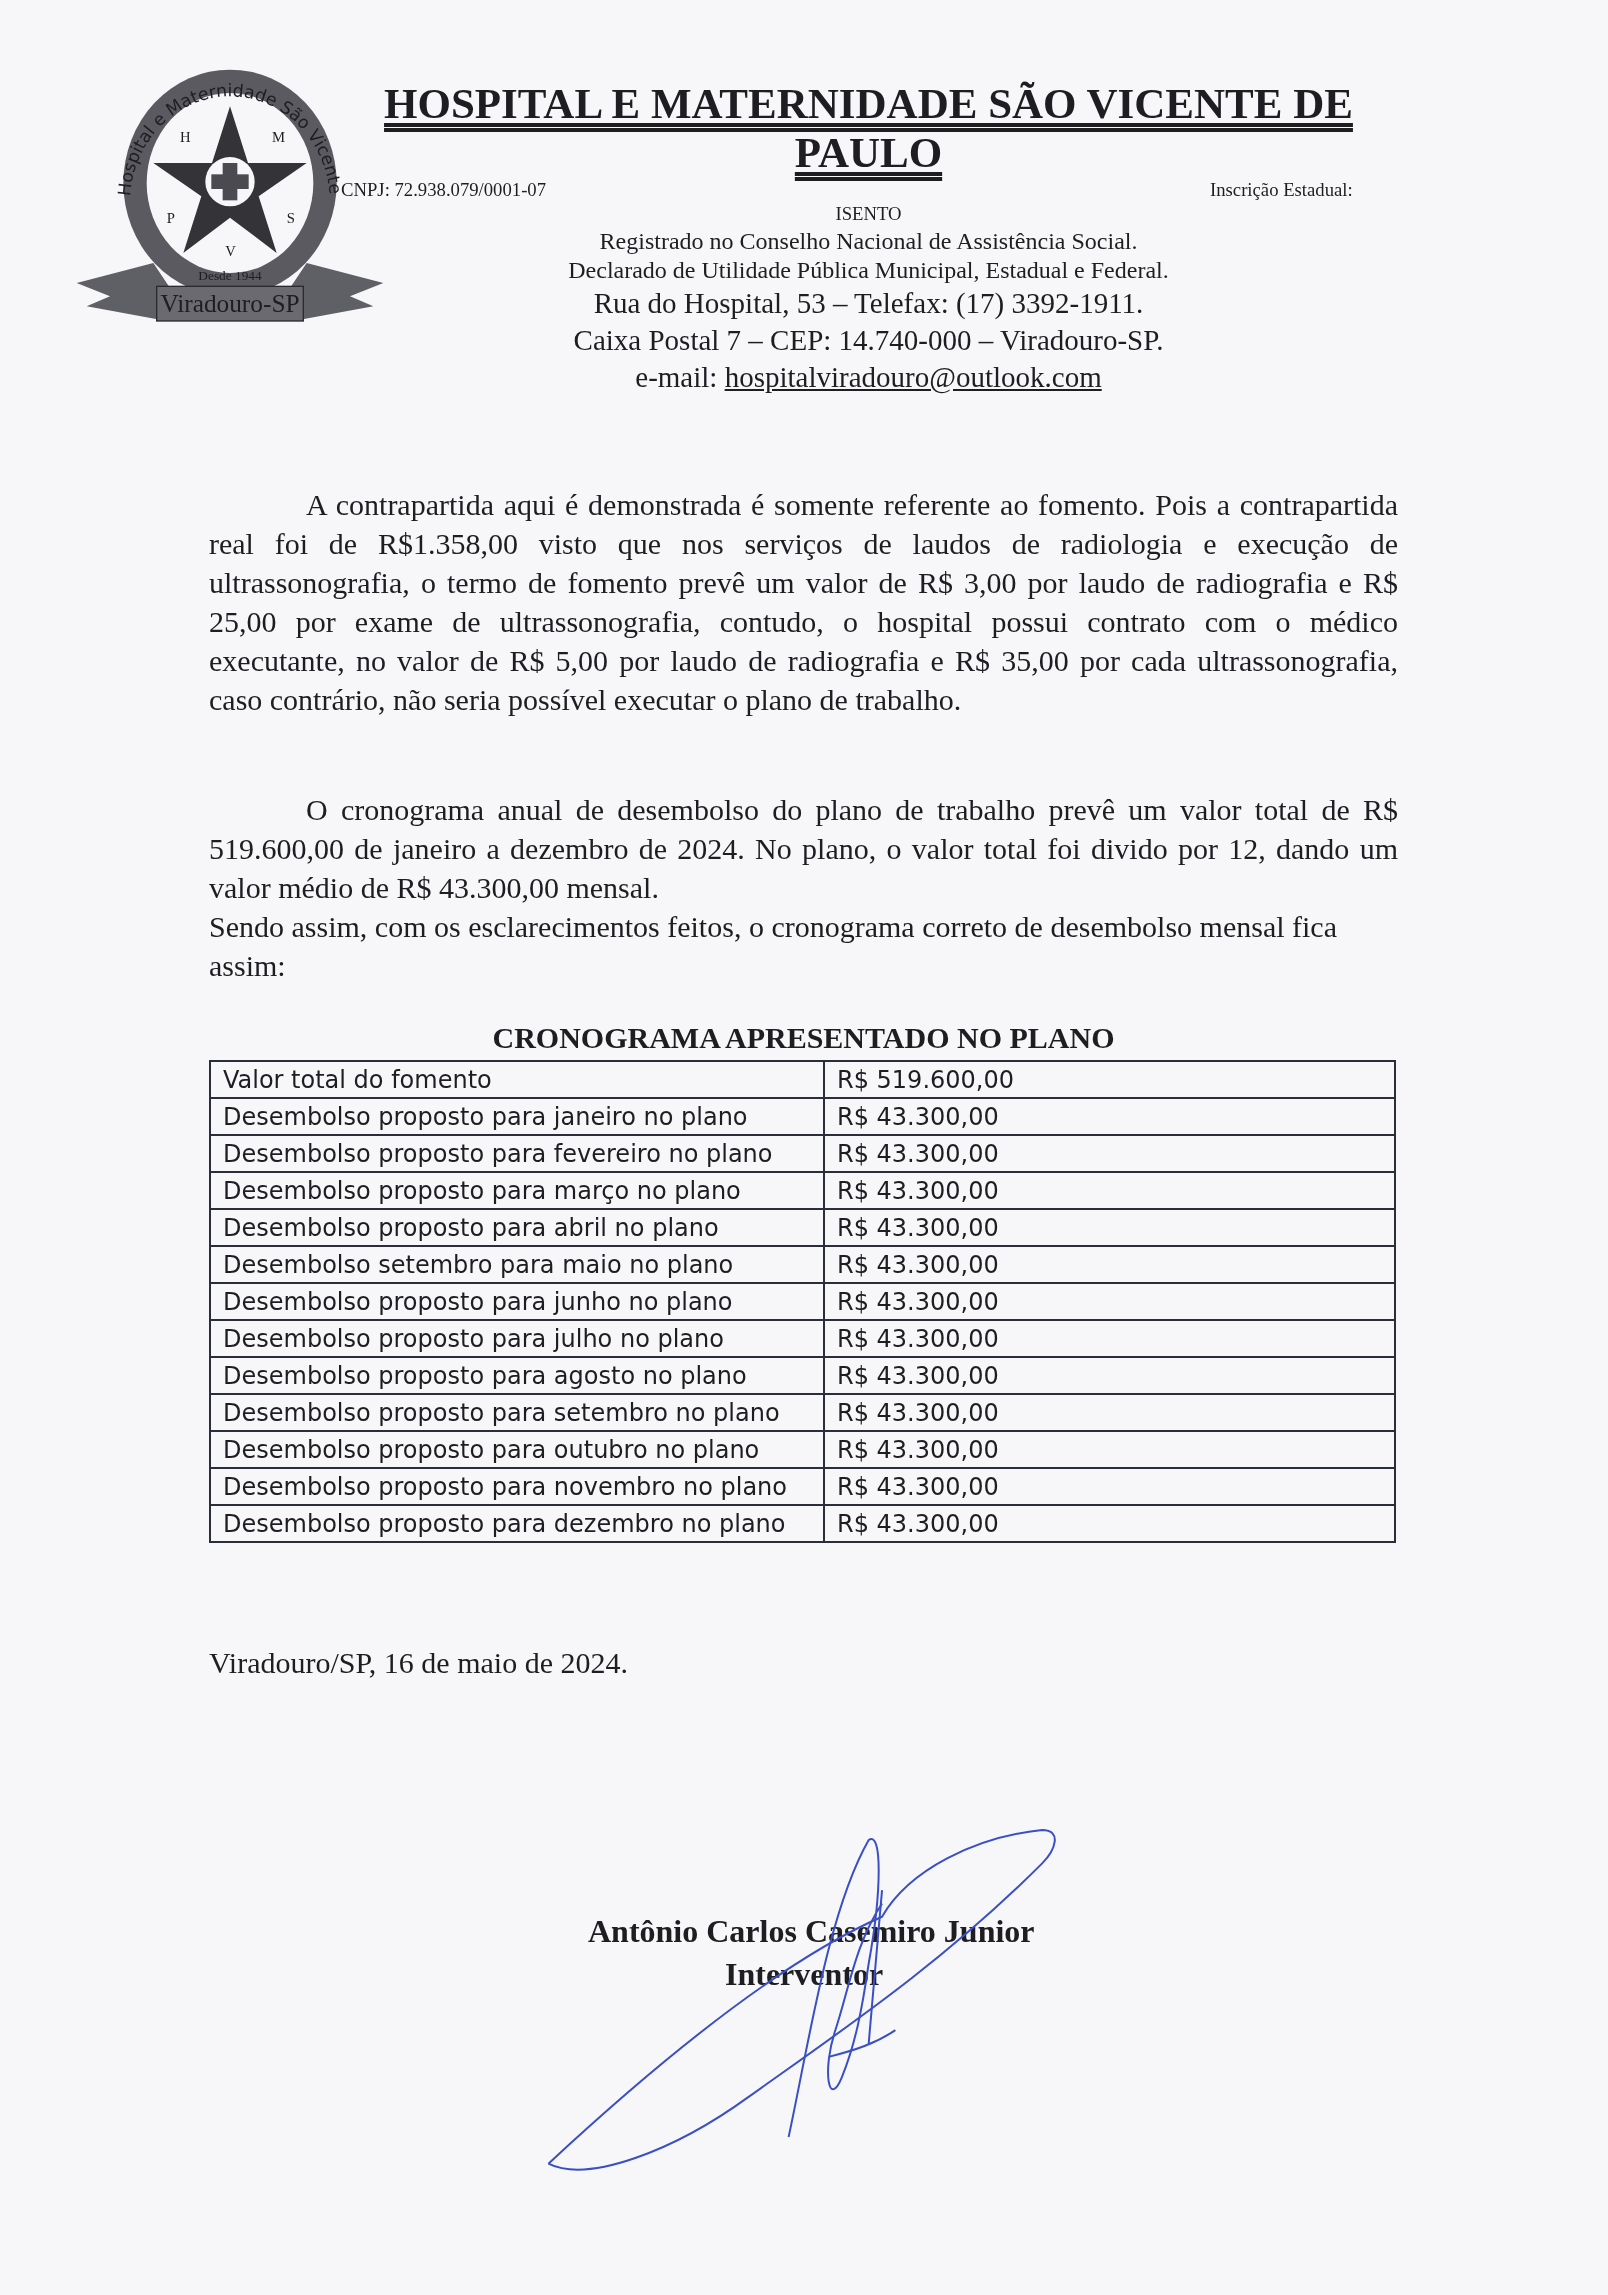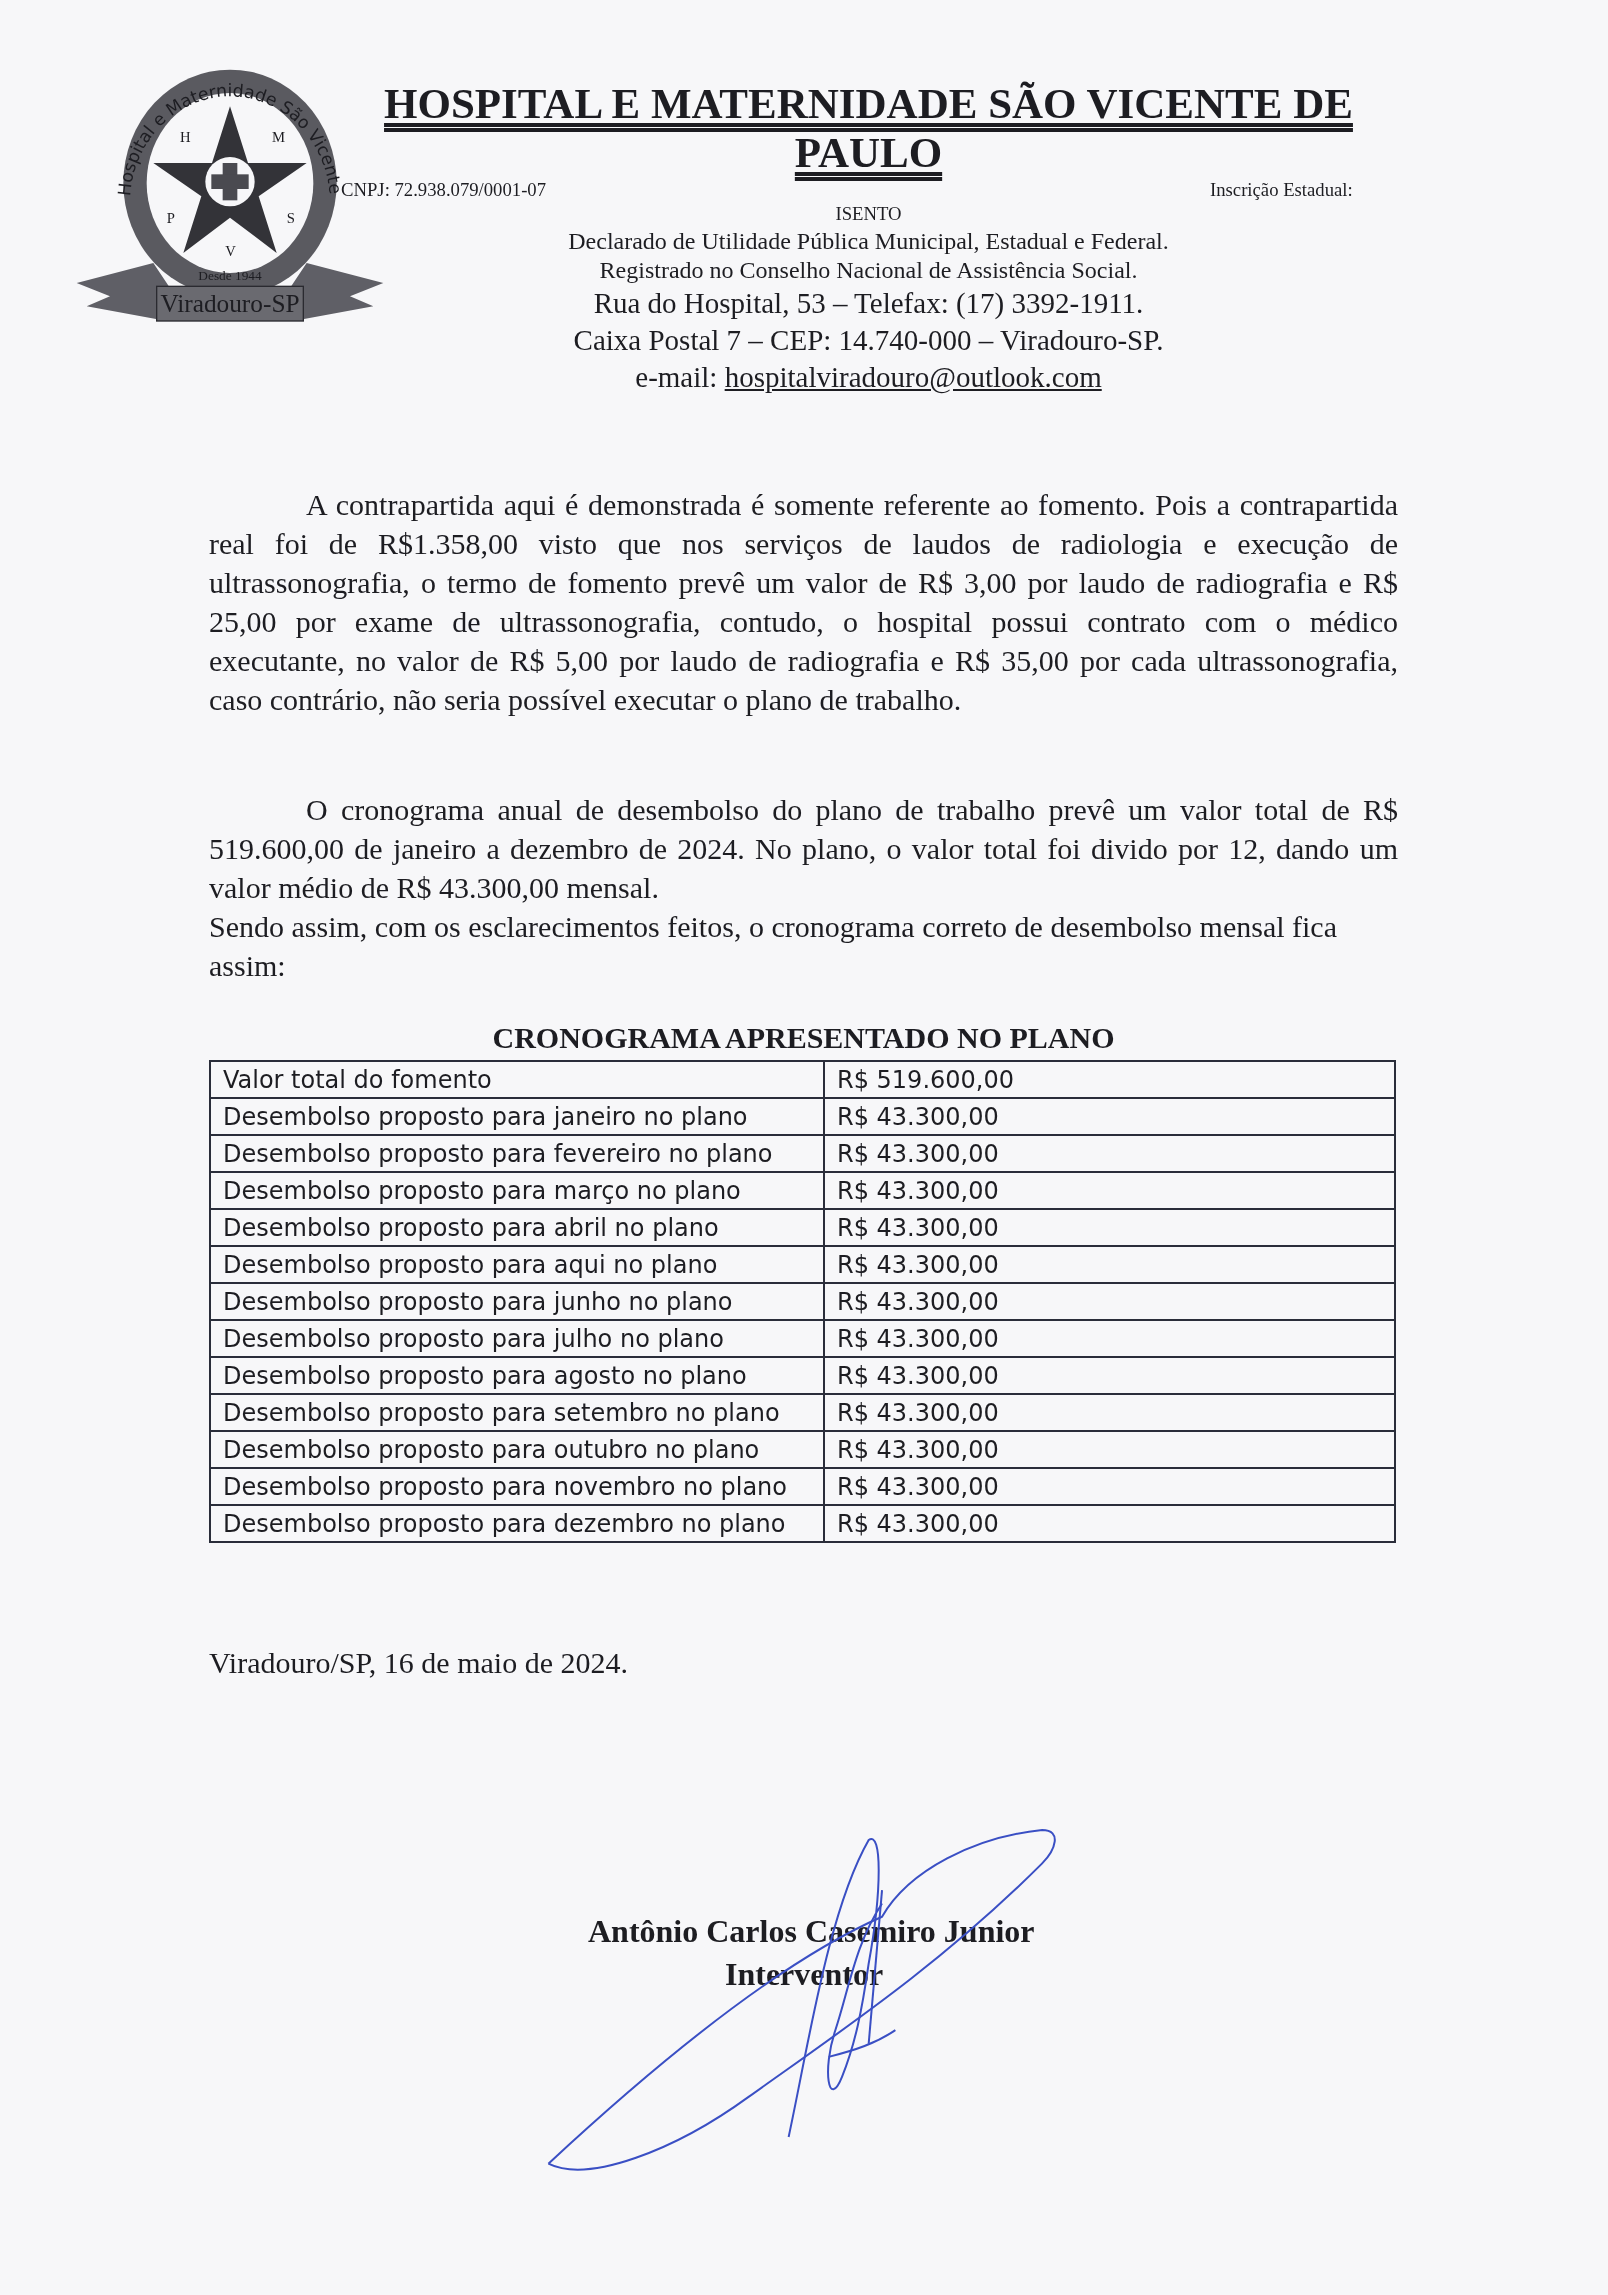--- a/index.html
+++ b/index.html
@@ -87,22 +87,22 @@
   <text x="235" y="325" font-size="20" text-anchor="middle" fill="#1d1d22">Desde 1944</text>
   <rect x="125" y="335" width="220" height="52" fill="#6a6a70" stroke="#2a2a30" stroke-width="2"></rect>
   <text x="235" y="374" font-size="38" text-anchor="middle" fill="#1d1d22">Viradouro-SP</text>
 </svg>
 
 <div class="abs hosp-title"><span>HOSPITAL E MATERNIDADE SÃO VICENTE DE PAULO</span></div>
 <div class="abs cnpj">CNPJ: 72.938.079/0001-07</div>
 <div class="abs ie">Inscrição Estadual:</div>
 <div class="abs header-center">
   <div class="isento">ISENTO</div>
+  <div class="h-small">Registrado no Conselho Nacional de Assistência Social.</div>
   <div class="h-small">Declarado de Utilidade Pública Municipal, Estadual e Federal.</div>
-  <div class="h-small">Registrado no Conselho Nacional de Assistência Social.</div>
   <div class="h-big">Rua do Hospital, 53 – Telefax: (17) 3392-1911.</div>
   <div class="h-big">Caixa Postal 7 – CEP: 14.740-000 – Viradouro-SP.</div>
   <div class="h-big"><span>e-mail: </span><span class="email-link">hospitalviradouro@outlook.com</span></div>
 </div>
 
 <div class="abs body-text p1 indent">A contrapartida aqui é demonstrada é somente referente ao fomento. Pois a contrapartida real foi de R$1.358,00 visto que nos serviços de laudos de radiologia e execução de ultrassonografia, o termo de fomento prevê um valor de R$ 3,00 por laudo de radiografia e R$ 25,00 por exame de ultrassonografia, contudo, o hospital possui contrato com o médico executante, no valor de R$ 5,00 por laudo de radiografia e R$ 35,00 por cada ultrassonografia, caso contrário, não seria possível executar o plano de trabalho.</div>
 <div class="abs body-text p2">
   <div class="indent">O cronograma anual de desembolso do plano de trabalho prevê um valor total de R$ 519.600,00 de janeiro a dezembro de 2024. No plano, o valor total foi divido por 12, dando um valor médio de R$ 43.300,00 mensal.</div>
   <div style="text-align:left">Sendo assim, com os esclarecimentos feitos, o cronograma correto de desembolso mensal fica assim:</div>
 </div>
@@ -124,21 +124,21 @@
       </tr>
       <tr>
         <td class="c1">Desembolso proposto para março no plano</td>
         <td>R$ 43.300,00</td>
       </tr>
       <tr>
         <td class="c1">Desembolso proposto para abril no plano</td>
         <td>R$ 43.300,00</td>
       </tr>
       <tr>
-        <td class="c1">Desembolso proposto para aqui no plano</td>
+        <td class="c1">Desembolso setembro para maio no plano</td>
         <td>R$ 43.300,00</td>
       </tr>
       <tr>
         <td class="c1">Desembolso proposto para junho no plano</td>
         <td>R$ 43.300,00</td>
       </tr>
       <tr>
         <td class="c1">Desembolso proposto para julho no plano</td>
         <td>R$ 43.300,00</td>
       </tr>

